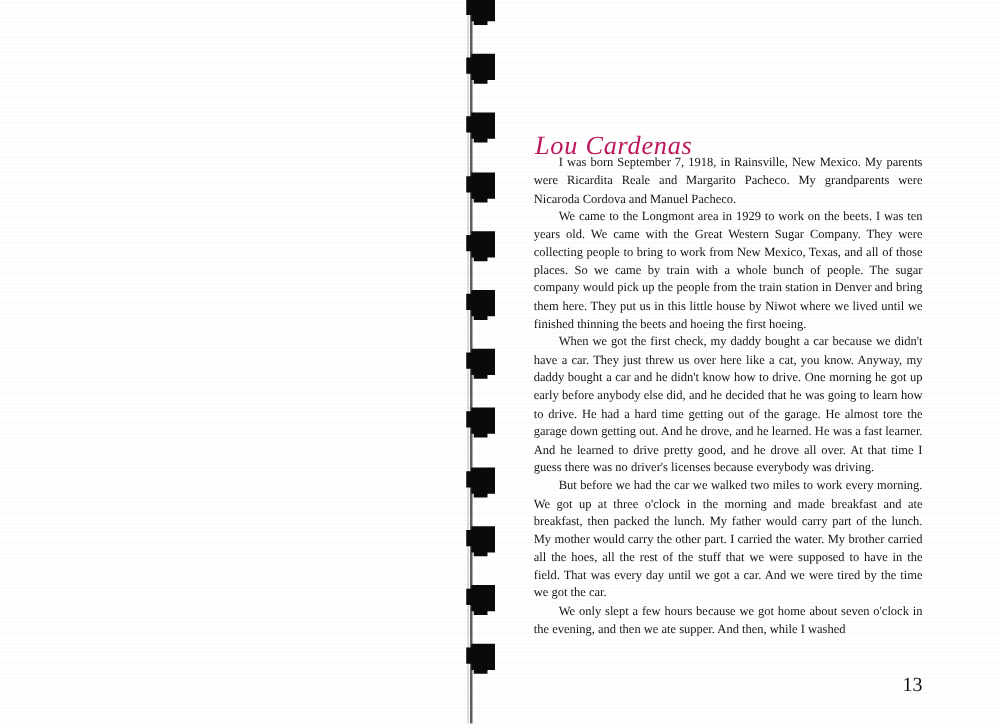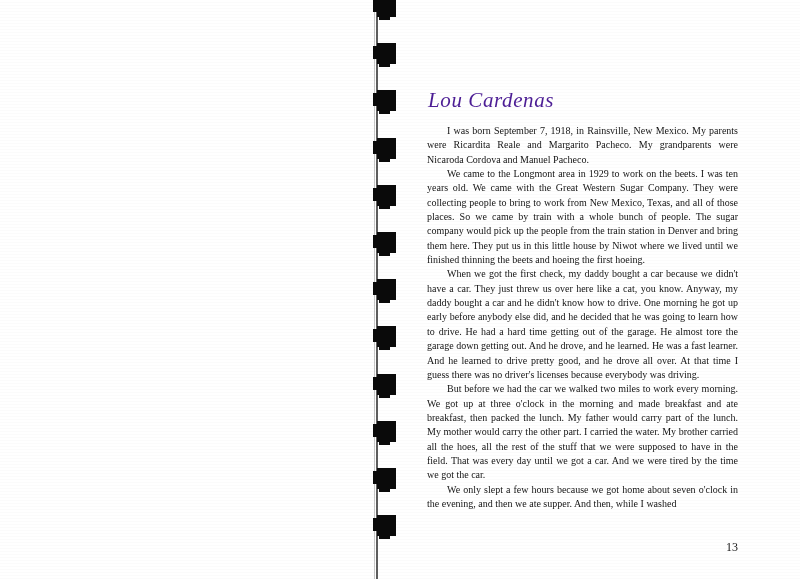--- a/index.html
+++ b/index.html
@@ -82,25 +82,25 @@
     left: 396px;
     top: 0;
     width: 404px;
     height: 579px;
     background: #ffffff;
   }
 
   #page-title {
     position: absolute;
     left: 32px;
-    top: 88px;
+    top: 104px;
     font-style: italic;
     font-size: 21px;
     letter-spacing: .6px;
-    color: #4c1d95;
+    color: #be185d;
     white-space: nowrap;
     font-family: "Liberation Serif", "DejaVu Serif", serif;
   }
 
   #body-text {
     position: absolute;
     left: 31px;
     top: 124px;
     width: 311px;
   }
@@ -113,21 +113,21 @@
     color: #141414;
     -webkit-font-smoothing: none;
   }
 
   #page-number {
     position: absolute;
     left: 31px;
     top: 540px;
     width: 311px;
     text-align: right;
-    font-size: 12px;
+    font-size: 16px;
     color: #141414;
   }
 
   
   #grain {
     position: absolute;
     inset: 0;
     pointer-events: none;
     opacity: .035;
     background:

